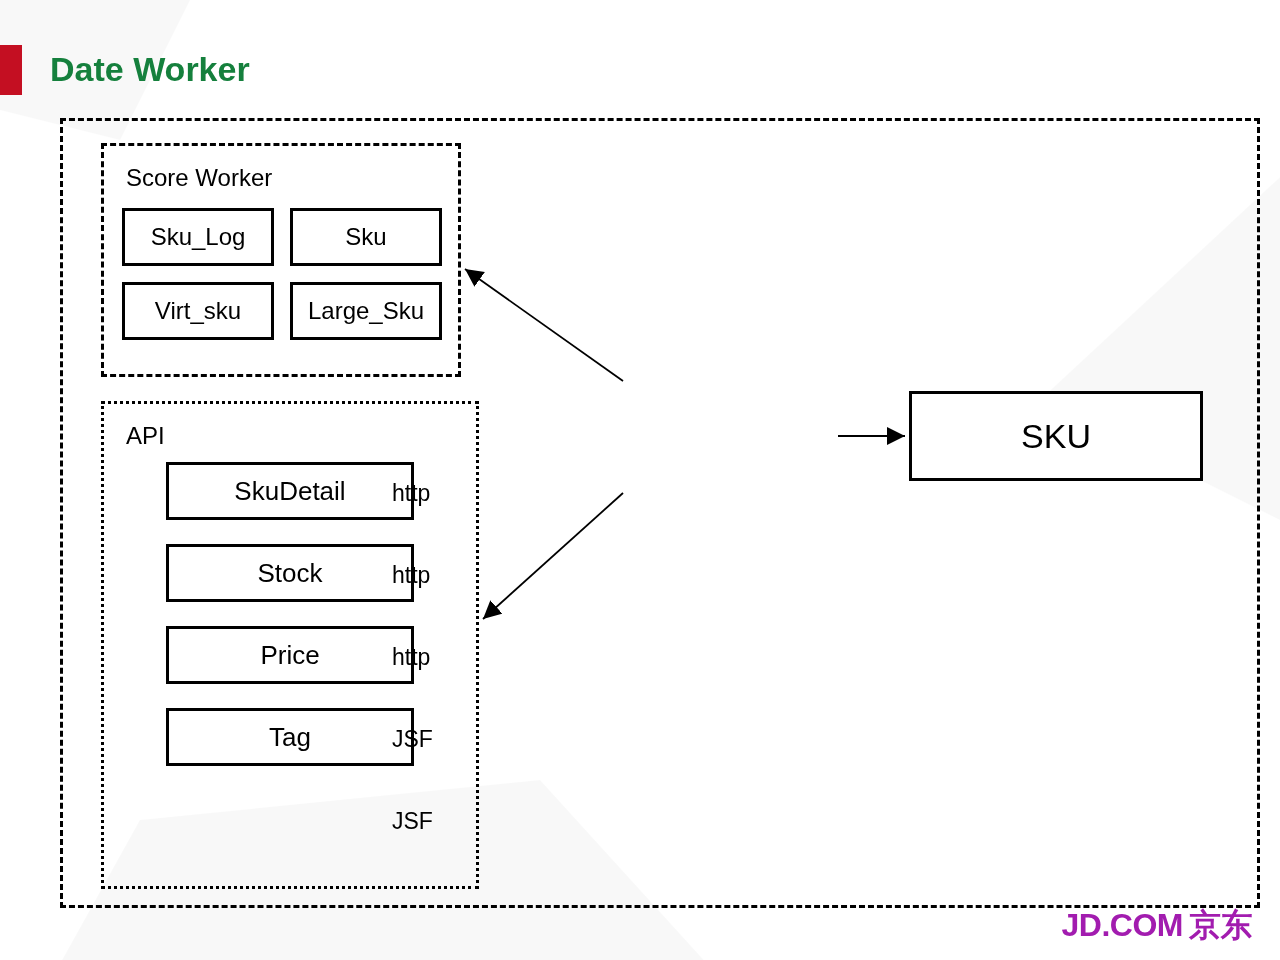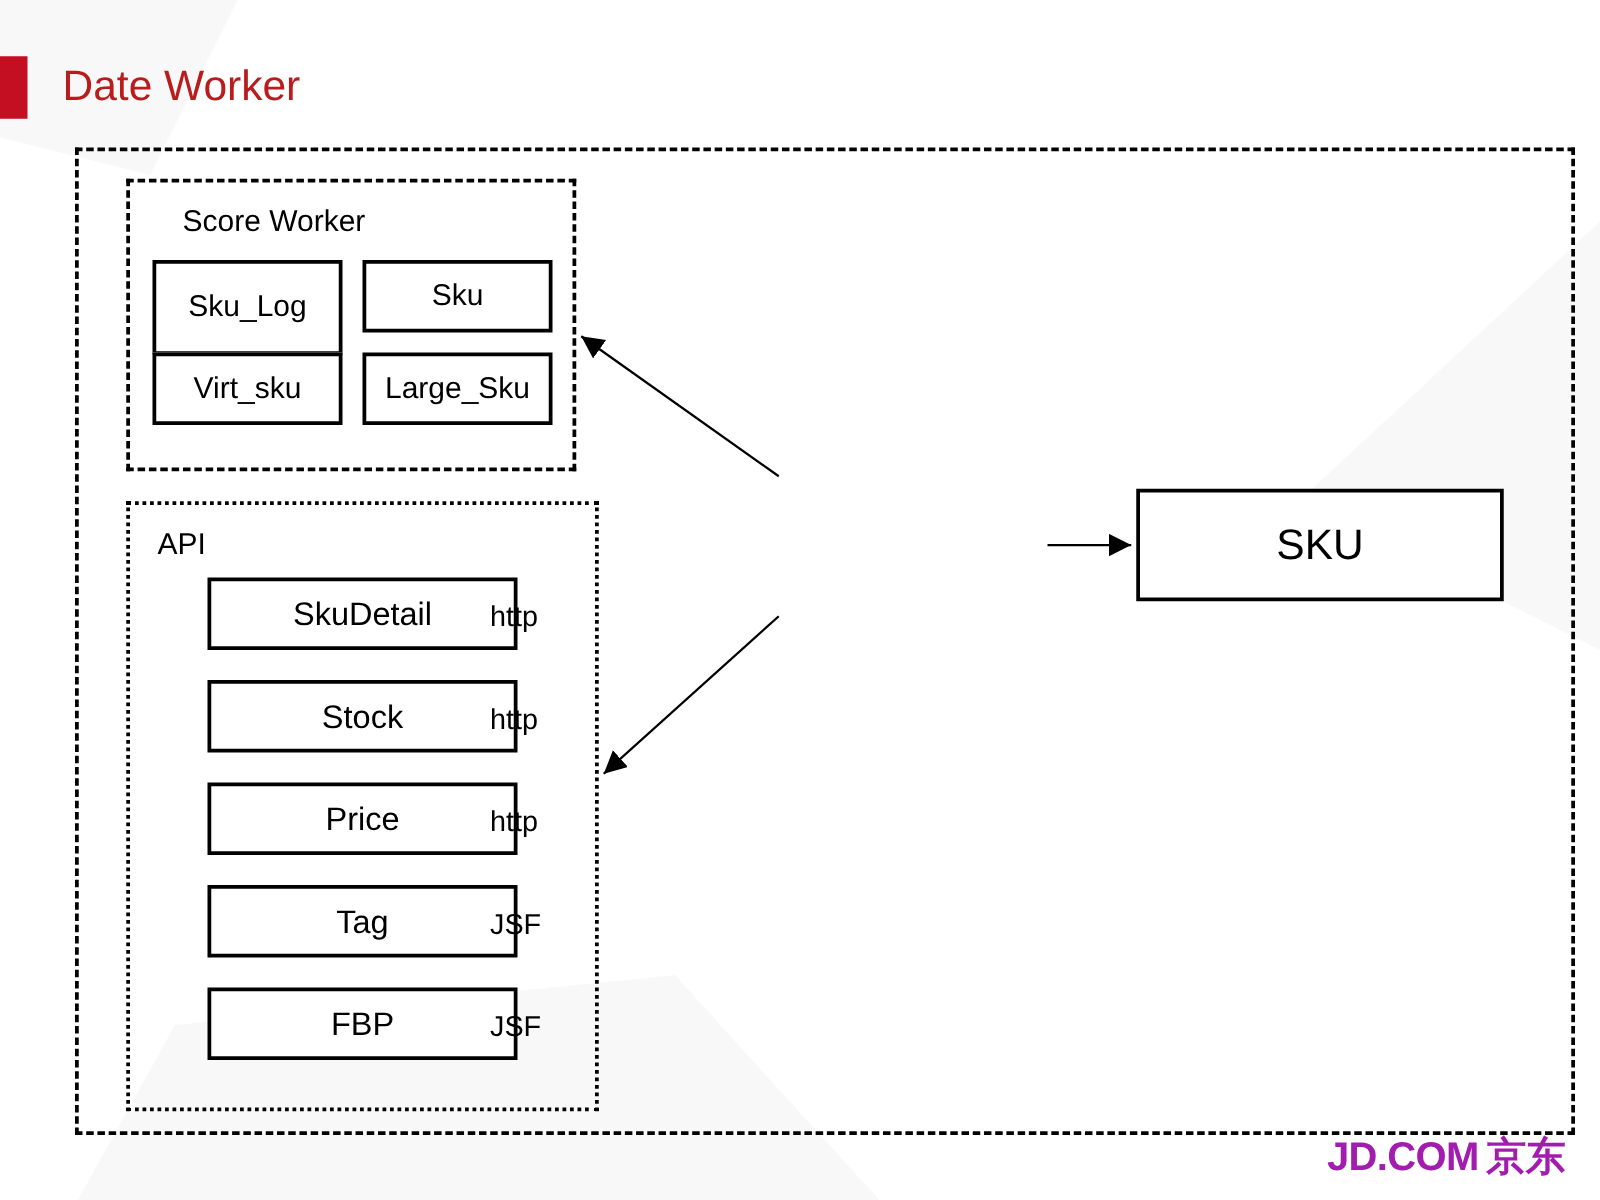--- a/index.html
+++ b/index.html
@@ -1,26 +1,26 @@
 <!DOCTYPE html>
 <html><head>
 <meta charset="utf-8">
 <style>
   html,body{margin:0;padding:0;width:1280px;height:960px;font-family:"Segoe UI","Microsoft YaHei",Arial,sans-serif;background:#fff;color:#000;}
   .slide{position:relative;width:1280px;height:960px;overflow:hidden;}
   
   .bg-poly{position:absolute;opacity:.06;}
   
   .accent{position:absolute;left:0;top:45px;width:22px;height:50px;background:#c40f22;}
-  .title{position:absolute;left:50px;top:50px;font-size:34px;font-weight:400;color:#b91c1c;}
+  .title{position:absolute;left:50px;top:50px;font-size:34px;font-weight:700;color:#15803d;}
   
   .outer{position:absolute;left:60px;top:118px;width:1200px;height:790px;border:3px dashed #000;box-sizing:border-box;}
   
   .score{position:absolute;left:38px;top:22px;width:360px;height:234px;border:3px dashed #000;box-sizing:border-box;}
-  .score-label{position:absolute;left:22px;top:18px;font-size:24px;margin-left:20px;}
+  .score-label{position:absolute;left:22px;top:18px;font-size:24px;}
   .sbox{position:absolute;border:3px solid #000;box-sizing:border-box;display:flex;align-items:center;justify-content:center;font-size:24px;background:#fff;}
   
   .api{position:absolute;left:38px;top:280px;width:378px;height:488px;border:3px dotted #000;box-sizing:border-box;}
   .api-label{position:absolute;left:22px;top:18px;font-size:24px;}
   .abox{position:absolute;left:14px;width:248px;height:58px;border:3px solid #000;box-sizing:border-box;display:flex;align-items:center;justify-content:center;font-size:26px;background:#fff;margin-left:48px;}
   .aproto{position:absolute;left:288px;font-size:23px;text-align:center;}
   
   .dw{position:absolute;left:517px;top:244px;width:254px;height:142px;border:3px solid #000;border-radius:32px;box-sizing:border-box;display:flex;align-items:center;justify-content:center;font-size:30px;background:#fff;}
   
   .sku{position:absolute;left:846px;top:270px;width:294px;height:90px;border:3px solid #000;box-sizing:border-box;display:flex;align-items:center;justify-content:center;font-size:34px;background:#fff;}
@@ -45,37 +45,36 @@
       <polygon points="0,260 700,260 500,40 100,80" fill="#999"></polygon>
     </svg>
 
   <div class="accent"></div>
   <div class="title">Date Worker</div>
 
   <div class="outer">
 
     <div class="score">
       <div class="score-label">Score Worker</div>
-      <div class="sbox" style="left:18px;top:62px;width:152px;height:76px;">Sku_Log</div>
+      <div class="sbox" style="left:18px;top:62px;width:152px;height:58px;">Sku_Log</div>
       <div class="sbox" style="left:186px;top:62px;width:152px;height:58px;">Sku</div>
       <div class="sbox" style="left:186px;top:136px;width:152px;height:58px;">Large_Sku</div>
       <div class="sbox" style="left:18px;top:136px;width:152px;height:58px;">Virt_sku</div>
     </div>
 
     <div class="api">
       <div class="api-label">API</div>
       <div class="abox" style="top:58px;">SkuDetail</div>
       <div class="aproto" style="top:76px;">http</div>
       <div class="abox" style="top:140px;">Stock</div>
       <div class="aproto" style="top:158px;">http</div>
       <div class="abox" style="top:222px;">Price</div>
       <div class="aproto" style="top:240px;">http</div>
       <div class="abox" style="top:304px;">Tag</div>
       <div class="aproto" style="top:322px;">JSF</div>
-      <div class="abox" style="top:386px;">FBP</div>
       <div class="aproto" style="top:404px;">JSF</div>
     </div>
 
 
     <div class="sku">SKU</div>
 
     <svg class="arrows">
       <defs>
         <marker id="ah" markerWidth="12" markerHeight="12" refX="10" refY="5" orient="auto">
           <path d="M0,0 L10,5 L0,10 z" fill="#000"></path>

